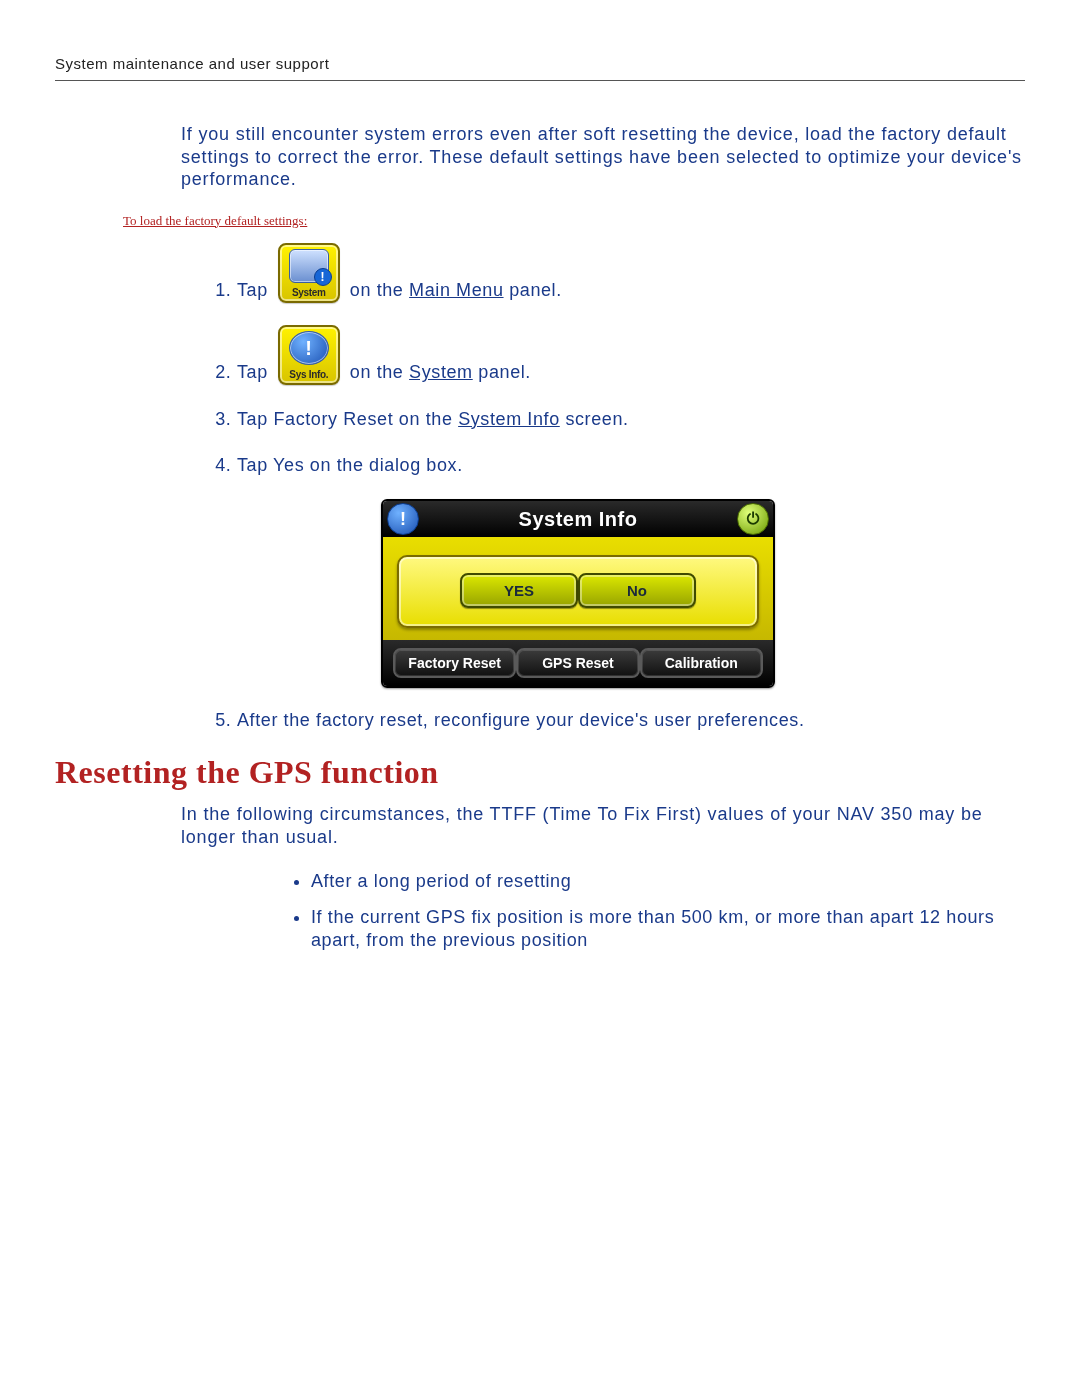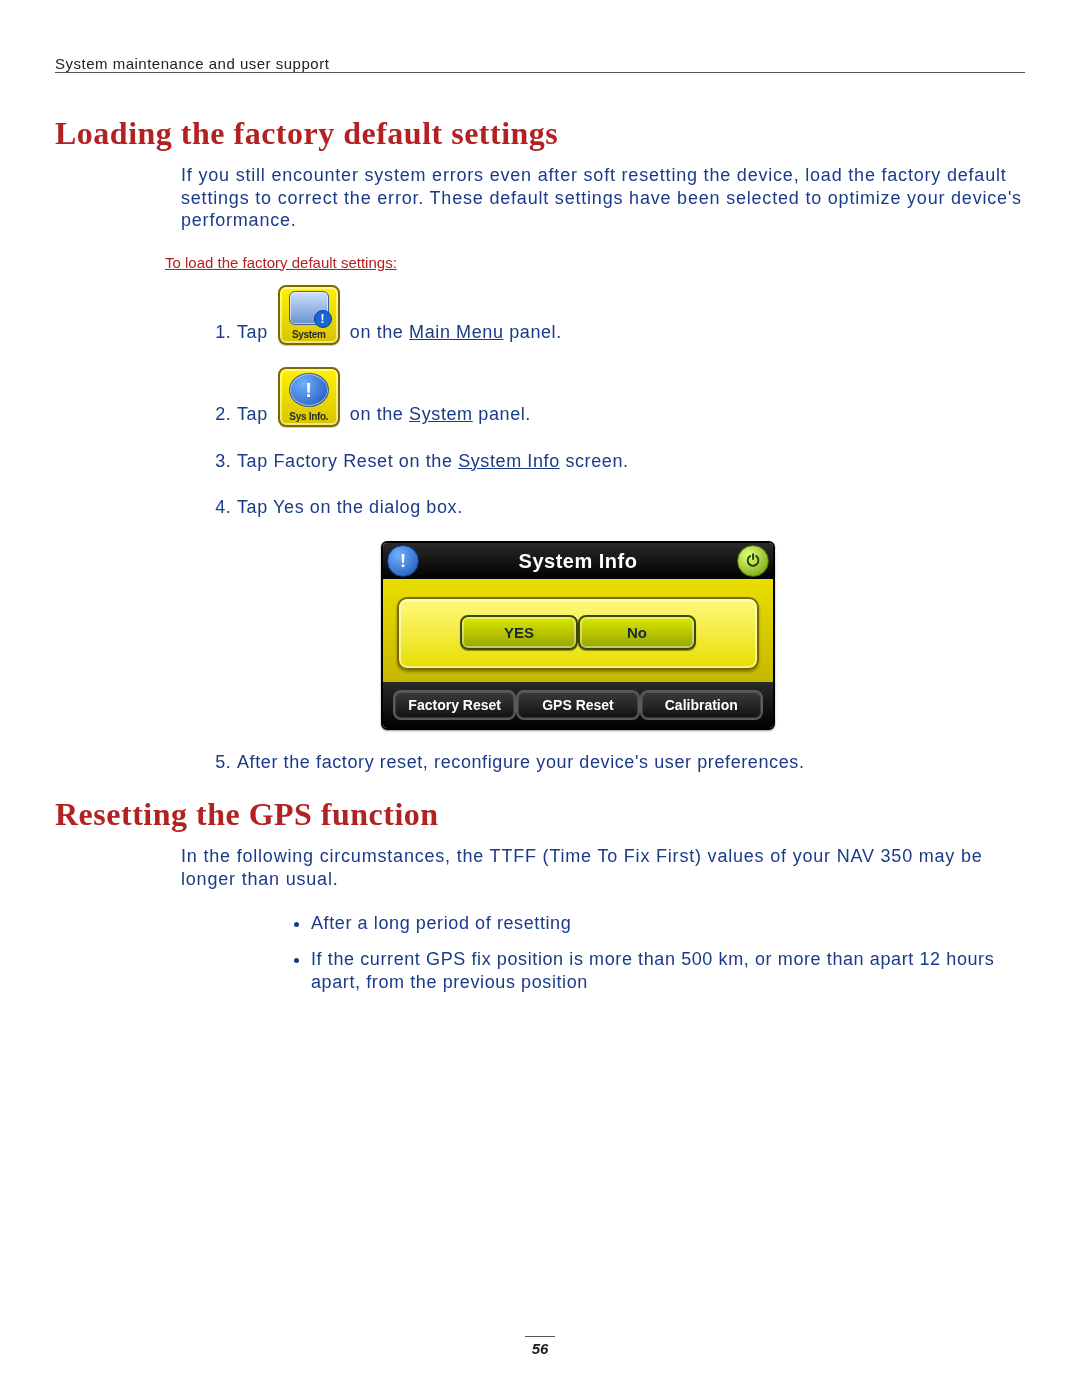--- a/index.html
+++ b/index.html
@@ -5,26 +5,26 @@
   :root{
     --page-w:1080px; --page-h:1397px;
     --blue:#1a3a8a;
     --red:#b22222;
     --yellow:#e3d400;
     --yellow-hi:#fff000;
     --dark:#1a1a1a;
   }
   html,body{margin:0;padding:0;background:#fff;font-family:"Century Gothic",Verdana,Geneva,sans-serif}
   .page{width:var(--page-w);height:var(--page-h);box-sizing:border-box;padding:55px 55px 40px 55px;position:relative;color:var(--blue)}
-  .header-row{display:flex;align-items:flex-end;border-bottom:1px solid #555;padding-bottom:0;margin-bottom:42px;}
+  .header-row{display:flex;align-items:flex-end;border-bottom:1px solid #555;padding-bottom:8px;margin-bottom:42px;}
   .header-row .spacer{flex:1}
   .header-text{font-size:15px;letter-spacing:.5px;color:#222}
   h2.section-title{font-family:Georgia,'Times New Roman',serif;color:var(--red);font-size:32px;font-weight:bold;margin:0 0 12px 0;letter-spacing:.5px}
   .body-text{font-size:18px;line-height:1.25;letter-spacing:.8px;margin:0 0 22px 0;padding-left:126px}
-  .subhead{font-family:Liberation Sans, sans-serif;color:var(--red);text-decoration:underline;font-size:15px;margin:0 0 14px 110px;display:block}
+  .subhead{font-family:Liberation Serif, serif;color:var(--red);text-decoration:underline;font-size:13px;margin:0 0 14px 68px;display:block}
   ol.steps{list-style:decimal;margin:0 0 18px 0;padding-left:182px;font-size:18px;letter-spacing:.6px}
   ol.steps>li{margin:0 0 22px 0;line-height:1.35}
   ol.steps>li .inline{display:inline-flex;align-items:flex-end;gap:10px;flex-wrap:wrap}
   .u{text-decoration:underline}
   ul.bullets{list-style:disc;margin:8px 0 0 0;padding-left:256px;font-size:18px;letter-spacing:.6px}
   ul.bullets>li{margin:0 0 12px 0;line-height:1.3}
   .page-num{position:absolute;bottom:40px;left:0;right:0;text-align:center;font-style:italic;font-weight:bold;font-size:15px;color:#222}
   .page-num::before{content:"";display:block;width:30px;border-top:1px solid #555;margin:0 auto 3px auto}
 
   
@@ -60,21 +60,20 @@
 </head>
 <body>
 
 <div class="page">
 
   <div class="header-row">
     <span class="header-text">System maintenance and user support</span>
     <span class="spacer"></span>
   </div>
 
-  <h2 class="section-title">Loading the factory default settings</h2>
   <p class="body-text">If you still encounter system errors even after soft resetting the device, load the factory default settings to correct the error. These default settings have been selected to optimize your device's performance.</p>
   <span class="subhead">To load the factory default settings:</span>
 
   <ol class="steps">
     <li>
       <span class="inline">
         <span>Tap</span>
         <span class="app-icon">
           <span class="glyph">
               <span class="bang">!</span>
@@ -137,14 +136,13 @@
     <li>After the factory reset, reconfigure your device's user preferences.</li>
   </ol>
 
   <h2 class="section-title">Resetting the GPS function</h2>
   <p class="body-text">In the following circumstances, the TTFF (Time To Fix First) values of your NAV 350 may be longer than usual.</p>
   <ul class="bullets">
     <li>After a long period of resetting</li>
     <li>If the current GPS fix position is more than 500 km, or more than apart 12 hours apart, from the previous position</li>
   </ul>
 
-  <div class="page-num">56</div>
 </div>
 
 </body></html>

